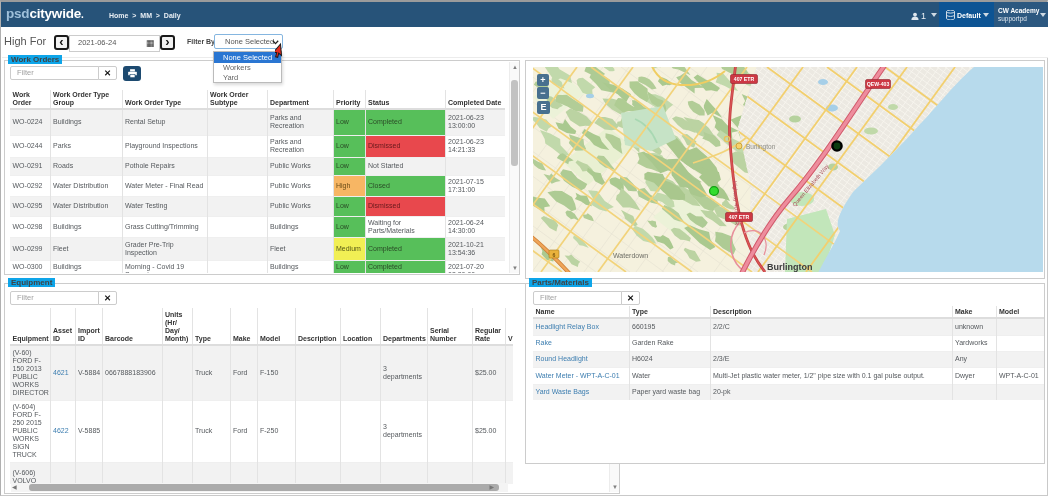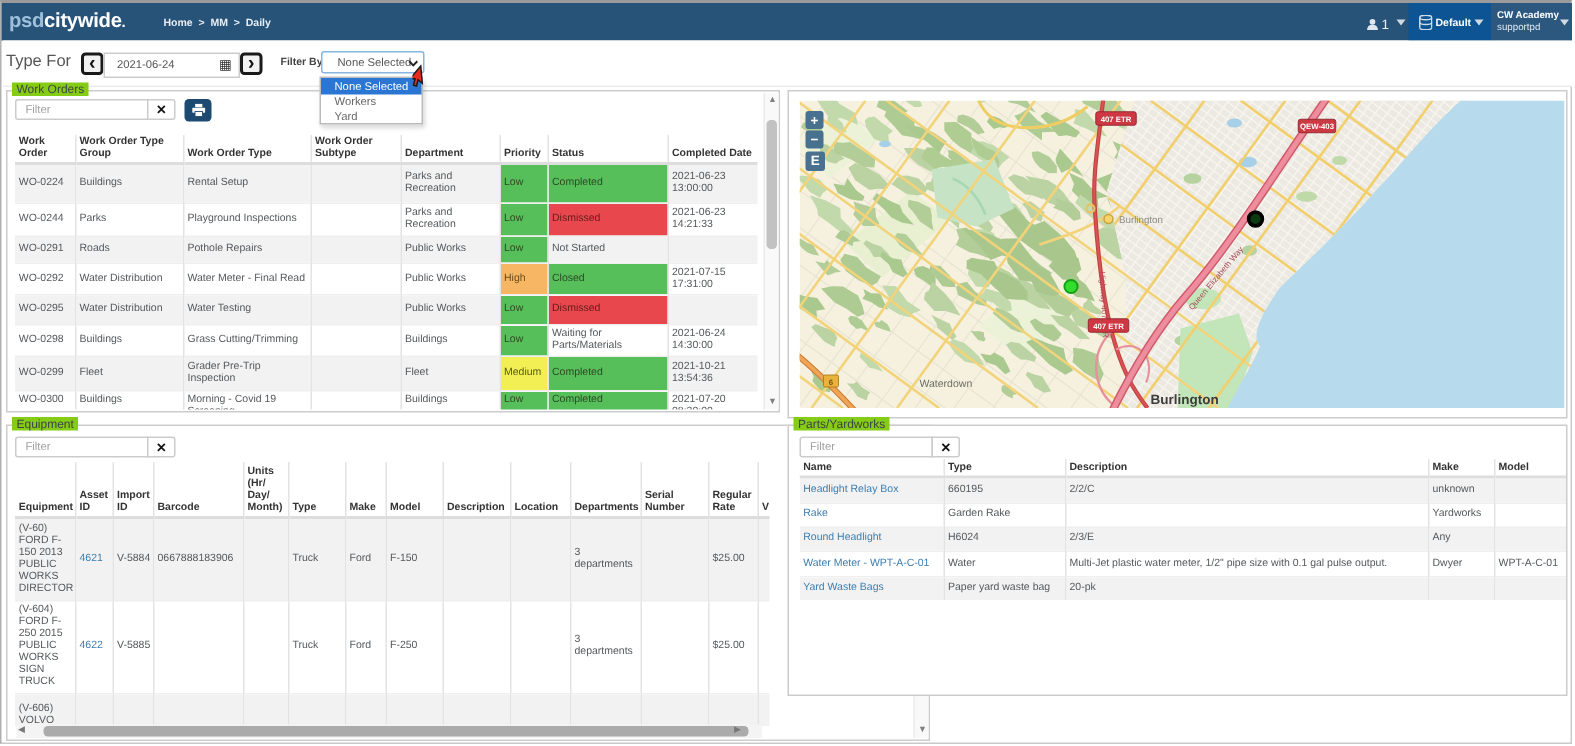--- a/index.html
+++ b/index.html
@@ -38,22 +38,22 @@
 #select { position:absolute; left:212px; top:7px; width:69px; height:15px; border:1px solid #85b6e0;
   border-radius:2px; background:#fff; font-size:7.5px; color:#555; line-height:13px; padding-left:10px; }
 
 #ddlist { position:absolute; left:212px; top:49px; width:68.5px; height:31.5px; background:#fff;
   border:1px solid #bbb; box-shadow:1px 2px 3px rgba(0,0,0,0.15); z-index:50; font-size:7.5px; }
 #ddlist .opt { height:10px; line-height:10px; padding-left:9px; color:#666; }
 #ddlist .sel { background:#2a76d2; color:#fff; height:11px; line-height:11px; }
 #cursor { position:absolute; left:274px; top:40px; z-index:60; }
 
 .panel { position:absolute; border:1px solid #ccc; background:#fff; }
-.legend { position:absolute; left:3px; top:-6px; background:#84cc16; padding:0 3px;
-  font-size:8px; font-weight:normal; color:#3f4345; }
+.legend { position:absolute; left:3px; top:-6px; background:#0ea5e9; padding:0 3px;
+  font-size:8px; font-weight:bold; color:#3f4345; }
 #p-wo { left:3px; top:57.5px; width:516px; height:215px; }
 #p-map { left:524px; top:57.5px; width:520px; height:219px; }
 #p-eq { left:3px; top:281px; width:616px; height:211px; }
 #p-pm { left:524px; top:280.5px; width:520px; height:181px; }
 
 .fgroup { position:absolute; left:5px; top:5.5px; height:14px; }
 .fgroup .fin { position:absolute; left:0; top:0; width:89px; height:14px; border:1px solid #ccc;
   border-radius:2px 0 0 2px; font-size:7.5px; color:#a0a0a0; line-height:12px; padding-left:6px; background:#fff; }
 .fgroup .fx { position:absolute; left:88px; top:0; width:19px; height:14px; border:1px solid #ccc;
   border-radius:0 2px 2px 0; background:#fff; text-align:center; font-size:8.5px; font-weight:bold;
@@ -114,21 +114,21 @@
       <span class="caret" style="position:absolute;left:44px;top:11px"></span>
     </div>
     <div id="navuser">
       <div class="l1">CW Academy</div>
       <div class="l2">supportpd</div>
       <span class="caret" style="position:absolute;left:46px;top:11px"></span>
     </div>
   </div>
 
   <div id="toolbar">
-    <div id="dailyfor">Type For</div>
+    <div id="dailyfor">High For</div>
     <div class="navbtn" id="btnprev">‹</div>
     <div id="dateinput">2021-06-24
       <span id="calicon">▦</span>
     </div>
     <div class="navbtn" id="btnnext">›</div>
     <div id="filterbylbl">Filter By</div>
     <div id="select">None Selected<svg width="7" height="5" style="position:absolute;right:3px;top:5px" viewBox="0 0 7 5">
           <path d="M0.8,0.8 L3.5,3.6 L6.2,0.8" stroke="#222" stroke-width="1.3" fill="none"></path>
         </svg></div>
   </div>
@@ -819,21 +819,21 @@
       <div class="dn">▼</div>
     </div>
     <div class="hsb" style="width:497px;">
       <span style="position:absolute;left:1px;top:0;font-size:6px;color:#777;line-height:9px;">◀</span>
       <div class="thumb" style="left:18px;width:470px"></div>
       <span style="position:absolute;right:14px;top:0;font-size:6px;color:#777;line-height:9px;">▶</span>
     </div>
   </div>
 
   <div class="panel" id="p-pm">
-    <div class="legend">Parts/Yardworks</div>
+    <div class="legend">Parts/Materials</div>
     <div class="fgroup" style="left:7px;top:7px">
       <div class="fin">Filter</div>
       <div class="fx">✕</div>
     </div>
     <div id="pm-tablewrap" style="position:absolute;left:7px;top:22.5px;width:511px;height:120px;overflow:hidden;">
       <table id="pm-table" style="width:511px">
         <colgroup>
             <col style="width:96px">
             <col style="width:81px">
             <col style="width:242px">

